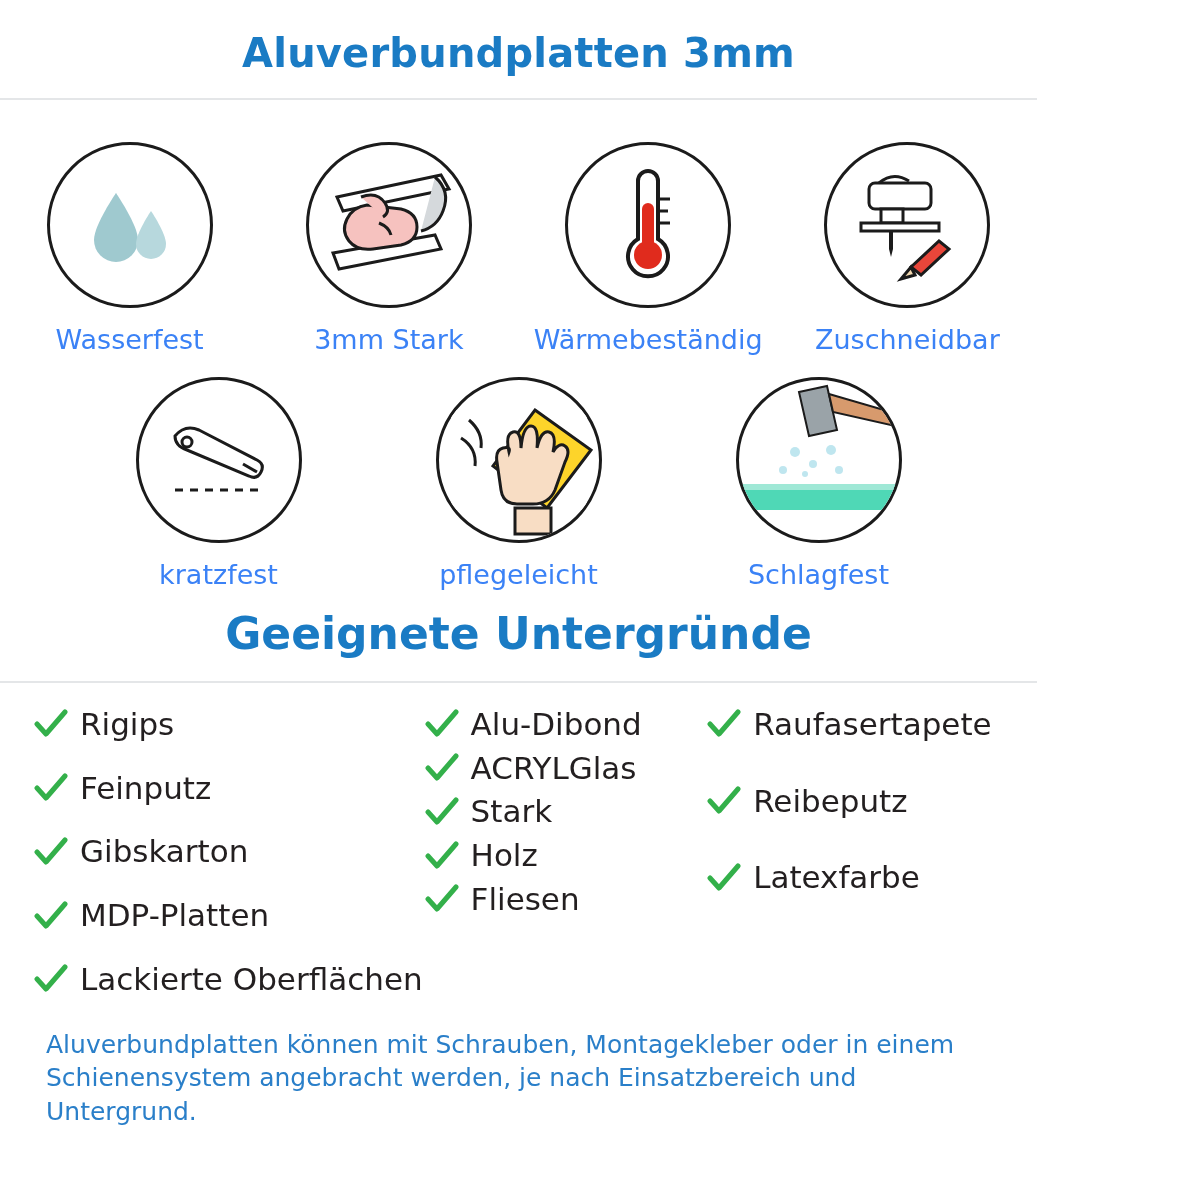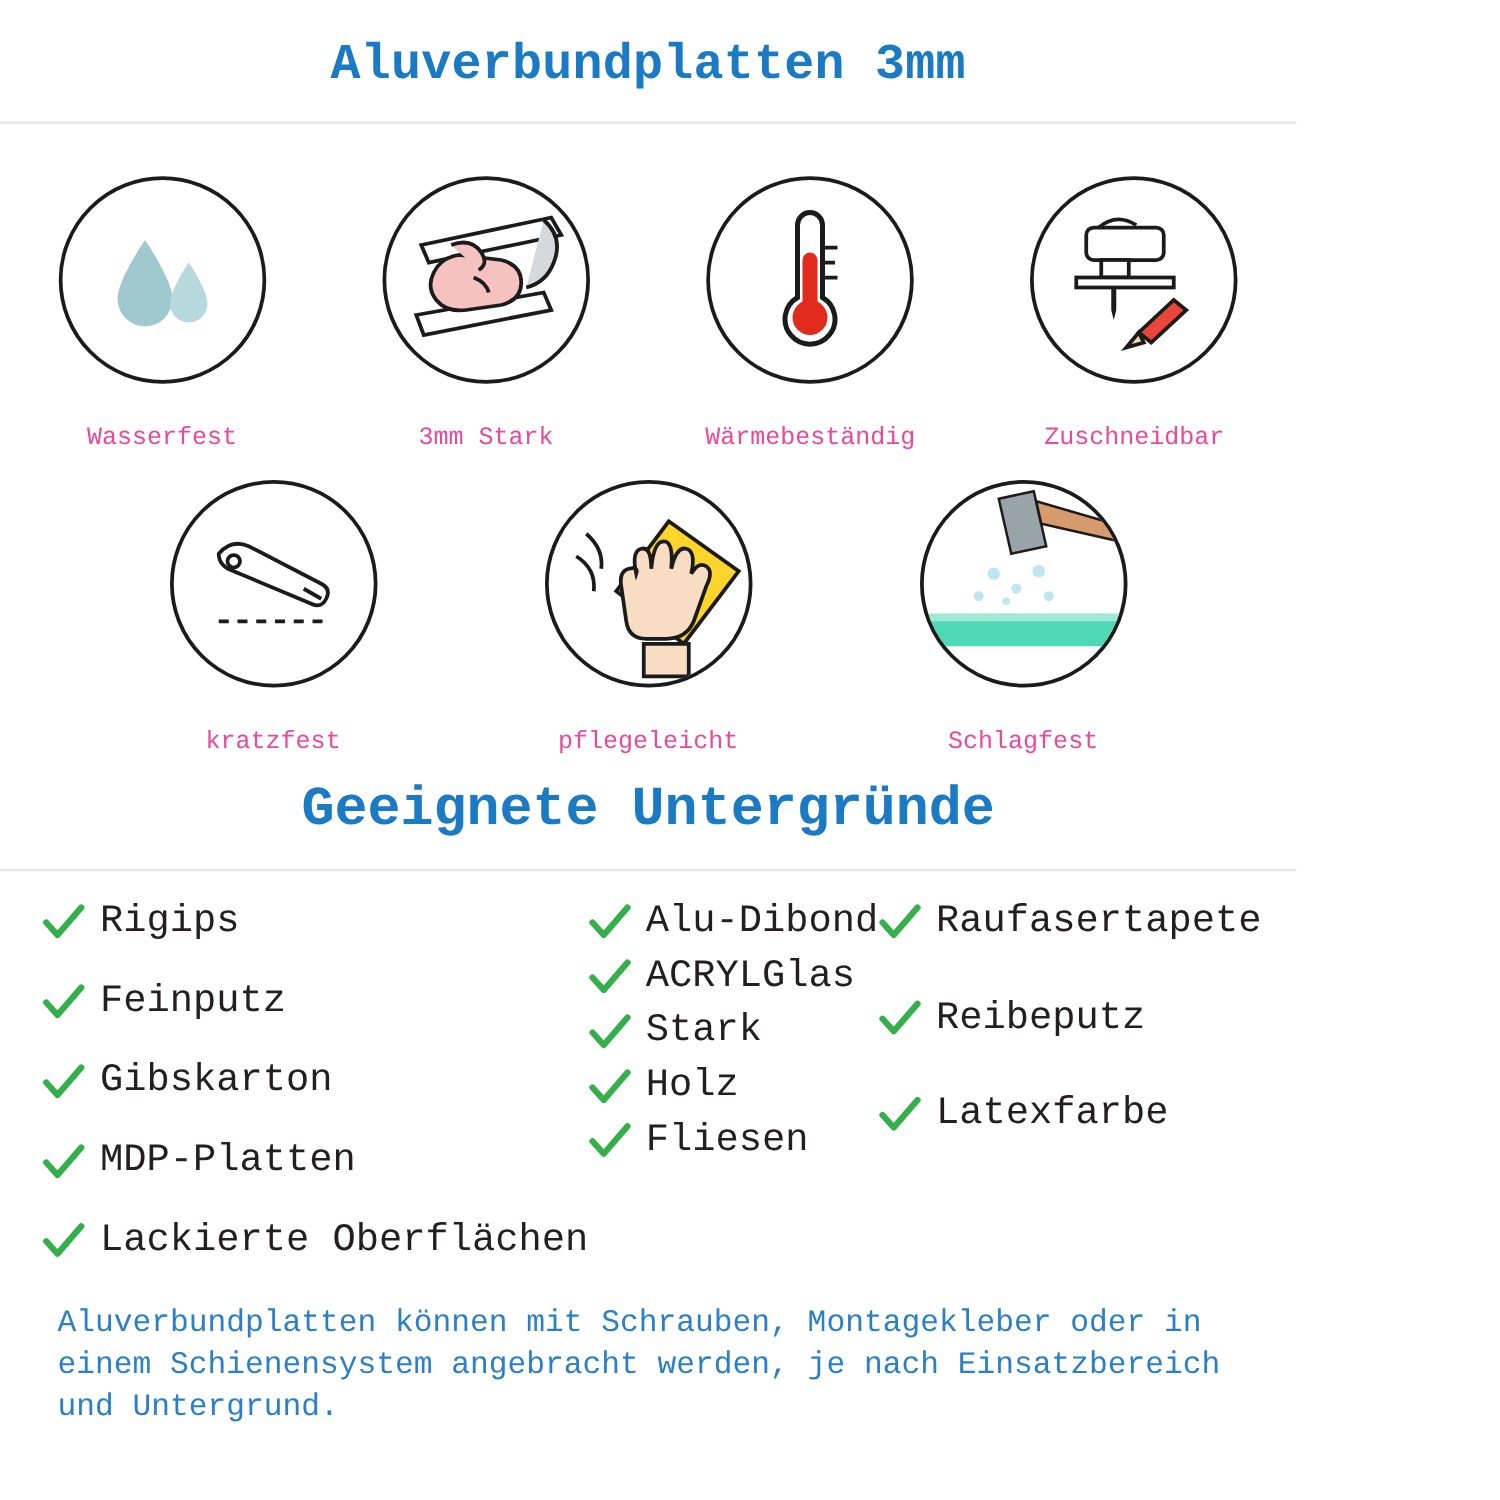--- a/index.html
+++ b/index.html
@@ -12,21 +12,20 @@
     background: #ffffff;
     font-family: "DejaVu Sans", sans-serif;
     color: #231f20;
     overflow: hidden;
   }
   .page {
     position: relative;
     width: 1037px;
     height: 1200px;
     box-sizing: border-box;
-    font-family: Liberation Mono, monospace;
   }
 
   
   .title {
     text-align: center;
     color: #1a7bc4;
     font-size: 40px;
     font-weight: 600;
     letter-spacing: 0.2px;
     padding-top: 30px;
@@ -70,23 +69,23 @@
     border-radius: 50%;
     border: 3px solid #1b1b1b;
     background: #fff;
     overflow: hidden;
     position: relative;
     display: flex;
     align-items: center;
     justify-content: center;
   }
   .flabel {
-    margin-top: 32px;
-    font-size: 20px;
-    color: #ec4899;
+    margin-top: 16px;
+    font-size: 27px;
+    color: #3b82f6;
     text-align: center;
     white-space: nowrap;
   }
 
   
   .lists {
     display: flex;
     padding: 24px 34px 0 34px;
     box-sizing: border-box;
   }

